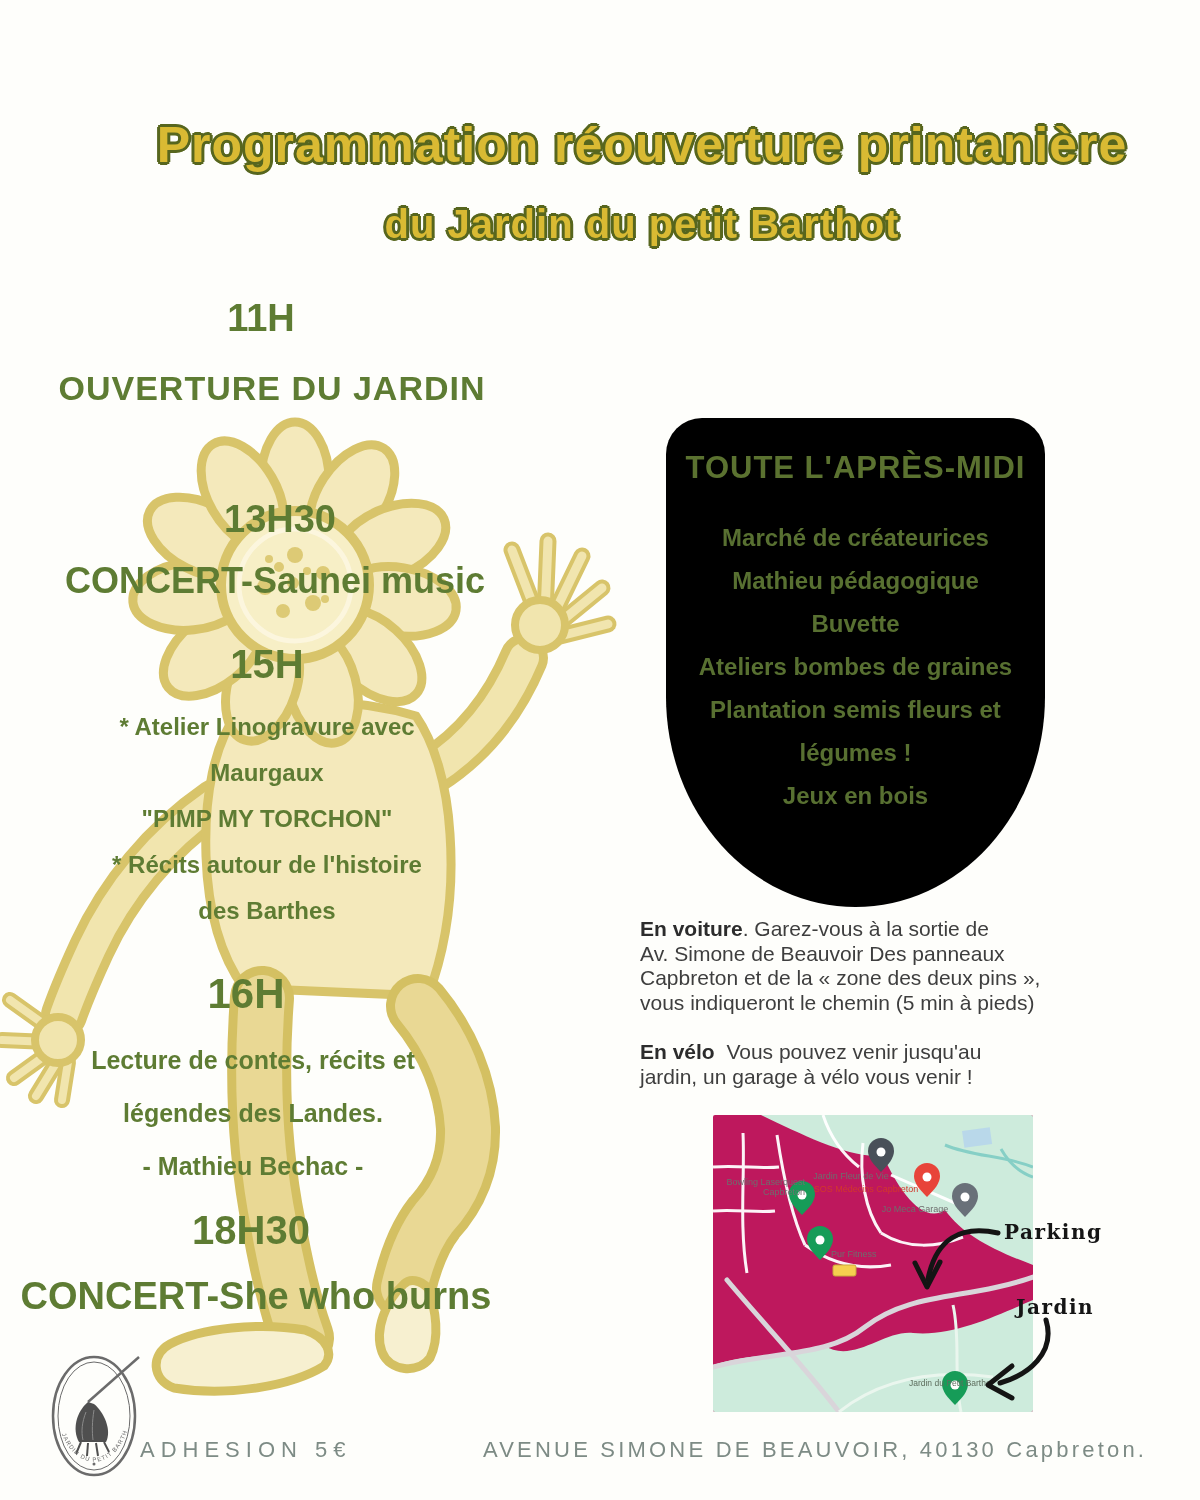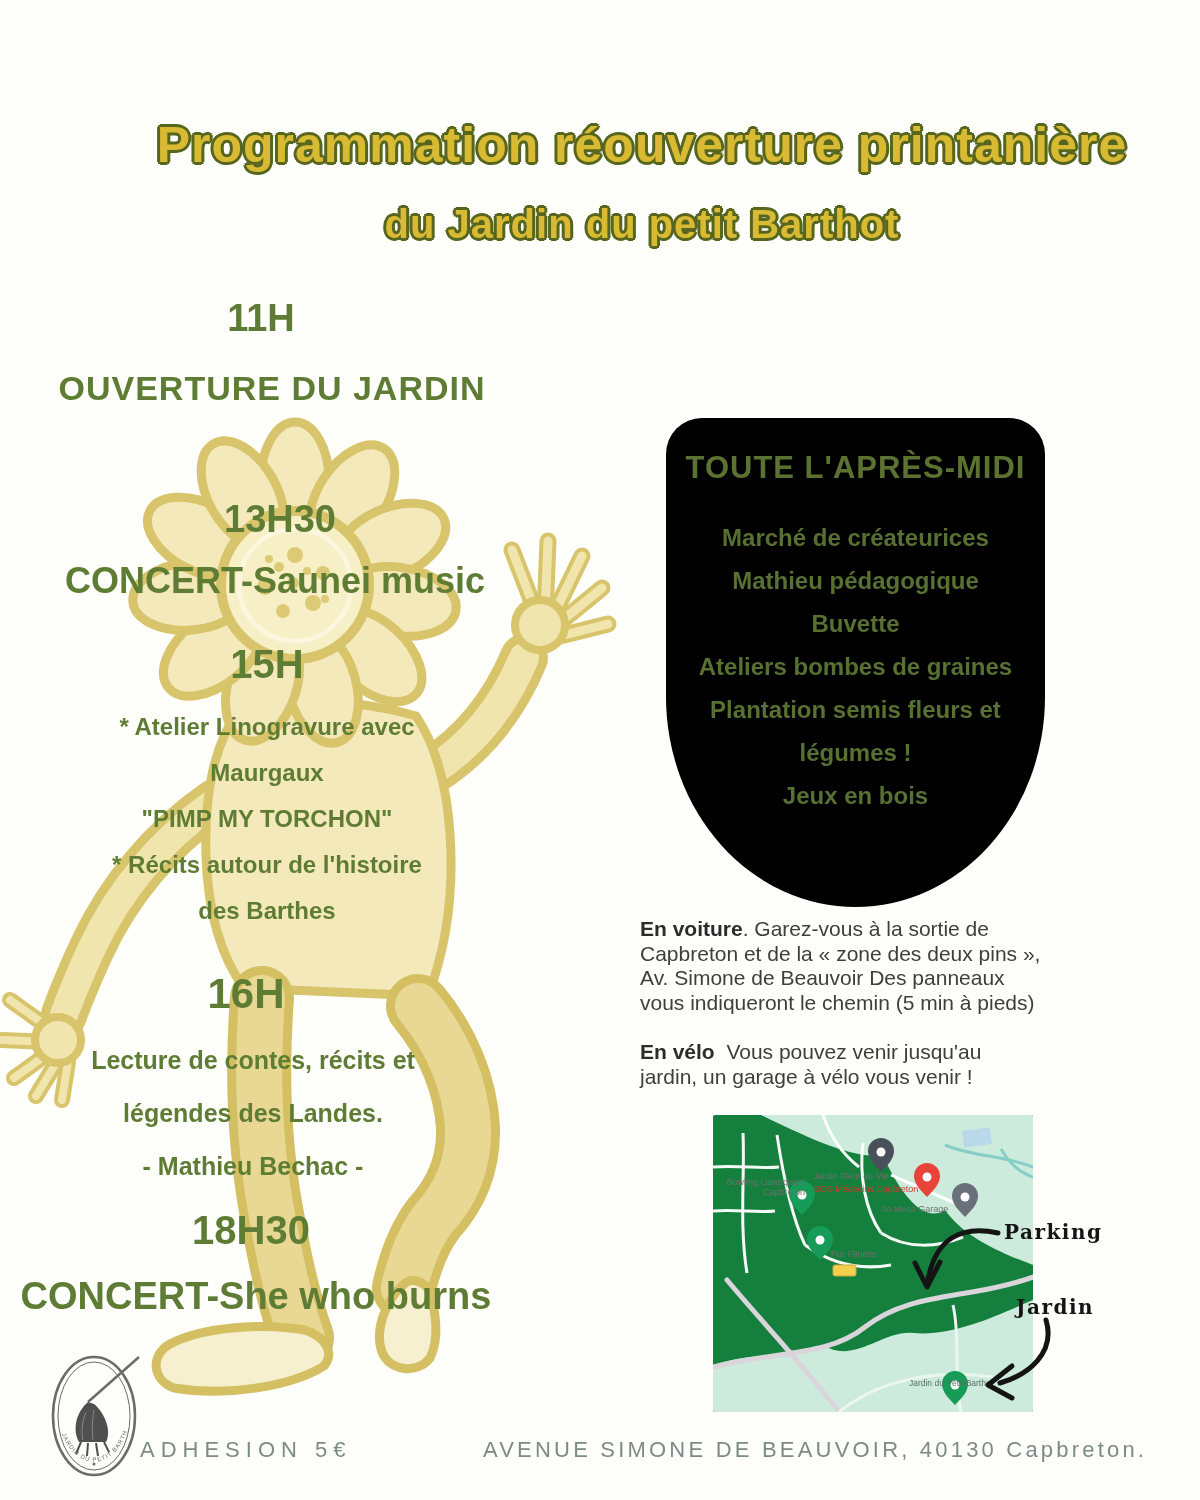--- a/index.html
+++ b/index.html
@@ -57,21 +57,21 @@
     position:absolute;left:640px;width:465px;text-align:left;
     color:#3e3e3e;font-size:21px;line-height:24.5px;z-index:2;
   }
   .para b{color:#2c2c2c;}
   #car {top:917px;}
   #bike{top:1040px;}
 
   
   #map{
     position:absolute;left:713px;top:1115px;width:320px;height:297px;
-    background:#15803d;overflow:hidden;z-index:2;border-radius:2px;
+    background:#be185d;overflow:hidden;z-index:2;border-radius:2px;
   }
   #map svg text{font-family:"Liberation Sans", sans-serif;}
 
   
   .anno{
     position:absolute;font-family:"DejaVu Serif", serif;font-weight:bold;
     color:#151515;letter-spacing:1.5px;z-index:3;
   }
   #parking{left:1004px;top:1220px;font-size:20px;}
   #jardin {left:1016px;top:1295px;font-size:20px;}
@@ -216,22 +216,22 @@
     <div>Buvette</div>
     <div>Ateliers bombes de graines</div>
     <div>Plantation semis fleurs et</div>
     <div>légumes !</div>
     <div>Jeux en bois</div>
   </div>
 </div>
 
 <div class="para" id="car">
   <div><b>En voiture</b><span>. Garez-vous à la sortie de</span></div>
+  <div>Av. Simone de Beauvoir  Des panneaux</div>
   <div>Capbreton et de la « zone des deux pins »,</div>
-  <div>Av. Simone de Beauvoir  Des panneaux</div>
   <div>vous indiqueront le chemin (5 min à pieds)</div>
 </div>
 <div class="para" id="bike">
   <div><b>En vélo</b>&nbsp;&nbsp;<span>Vous pouvez venir jusqu'au</span></div>
   <div>jardin, un garage à vélo vous venir !</div>
 </div>
 
 <div id="map">
   <svg width="320" height="297" viewBox="0 0 320 297">
 

